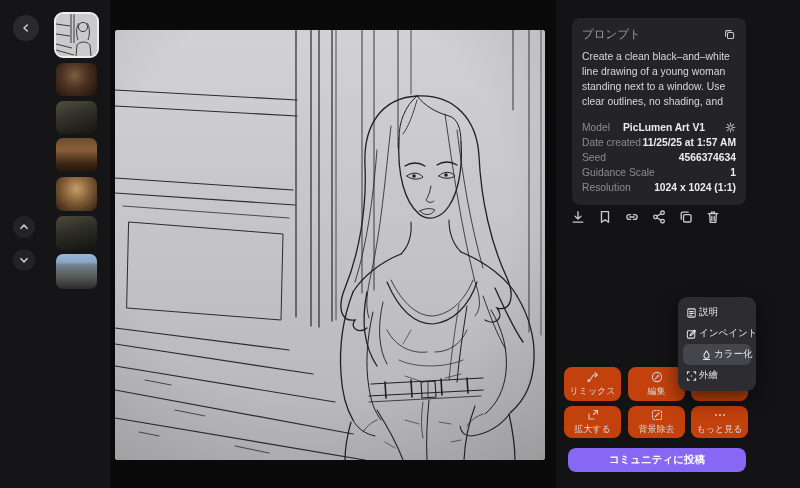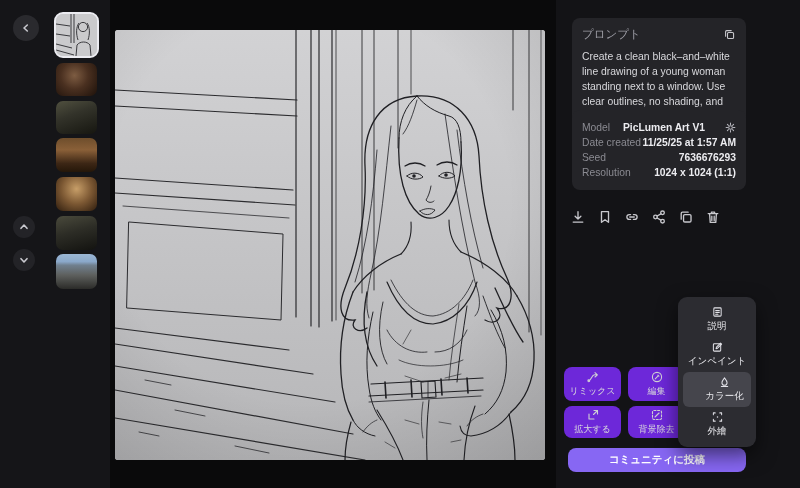--- a/index.html
+++ b/index.html
@@ -50,40 +50,40 @@
   #meta-card { left:572px; top:110px; width:174px; padding:8px 10px; }
   .meta-row { display:flex; justify-content:space-between; align-items:center; margin:4px 0; }
   .meta-label { font-size:10.3px; color:#8b8b92; white-space:nowrap; }
   .meta-value { font-size:10.3px; color:#ececf0; font-weight:600; white-space:nowrap;
     display:flex; align-items:center; gap:20px; }
 
   #icon-row { left:570px; top:209px; display:flex; gap:11px; }
   .act-icon { width:16px; height:16px; cursor:pointer; }
   .act-icon svg { stroke:#c8c8cd; stroke-width:1.25; fill:none; stroke-linecap:round; stroke-linejoin:round; }
 
-  .tile { width:57px; height:34px; background:#6d28d9; border-radius:8px; cursor:pointer;
+  .tile { width:57px; height:34px; background:#c2410c; border-radius:8px; cursor:pointer;
     display:flex; flex-direction:column; align-items:center; justify-content:center; gap:2px; }
   .tile svg { stroke:#cfcfd4; stroke-width:1.1; fill:none; stroke-linecap:round; stroke-linejoin:round; }
   .tile-label { font-size:9px; color:#d8d8dc; white-space:nowrap; }
   #tile-remix  { left:564px; top:367px; }
   #tile-edit   { left:628px; top:367px; }
   #tile-hidden { left:691px; top:367px; }
   #tile-up     { left:564px; top:406px; height:32px; }
   #tile-bg     { left:628px; top:406px; height:32px; }
   #tile-more   { left:691px; top:406px; height:32px; }
 
   #post-btn { left:568px; top:448px; width:178px; height:24px; border-radius:8px;
     background:#8767f3; display:flex; align-items:center; justify-content:center; cursor:pointer; }
   #post-btn span { font-size:10.5px; font-weight:700; color:#ffffff; white-space:nowrap; }
 
   
   #ctx-menu { left:678px; top:297px; width:78px; background:#2c2c31; border-radius:9px;
     padding:5px; box-shadow:0 8px 20px rgba(0,0,0,.55); z-index:10; }
   .menu-item { display:flex; align-items:center; gap:2px; padding:4px 3px; border-radius:6px;
-    cursor:pointer;flex-direction:column; }
+    cursor:pointer; }
   .menu-item.active { background:#45454c;padding-left:18px; }
   .menu-item svg { stroke:#e2e2e8; stroke-width:1.1; fill:none; stroke-linecap:round; stroke-linejoin:round; flex:none; }
   .menu-label { font-size:9.5px; color:#e8e8ec; white-space:nowrap; }
 </style>
 </head>
 <body>
 
 <div id="rail" class="abs"></div>
 
 <div id="back-btn" class="abs">
@@ -274,21 +274,25 @@
         </svg>
       </span>
     </span>
   </div>
   <div class="meta-row">
     <span class="meta-label">Date created</span>
     <span class="meta-value">11/25/25 at 1:57 AM</span>
   </div>
   <div class="meta-row">
     <span class="meta-label">Seed</span>
-    <span class="meta-value">7636676293</span>
+    <span class="meta-value">4566374634</span>
+  </div>
+  <div class="meta-row">
+    <span class="meta-label">Guidance Scale</span>
+    <span class="meta-value">1</span>
   </div>
   <div class="meta-row">
     <span class="meta-label">Resolution</span>
     <span class="meta-value">1024 x 1024 (1:1)</span>
   </div>
 </div>
 
 <div id="icon-row" class="abs">
   <span class="act-icon">
     <svg width="16" height="16" viewBox="0 0 15 15">

